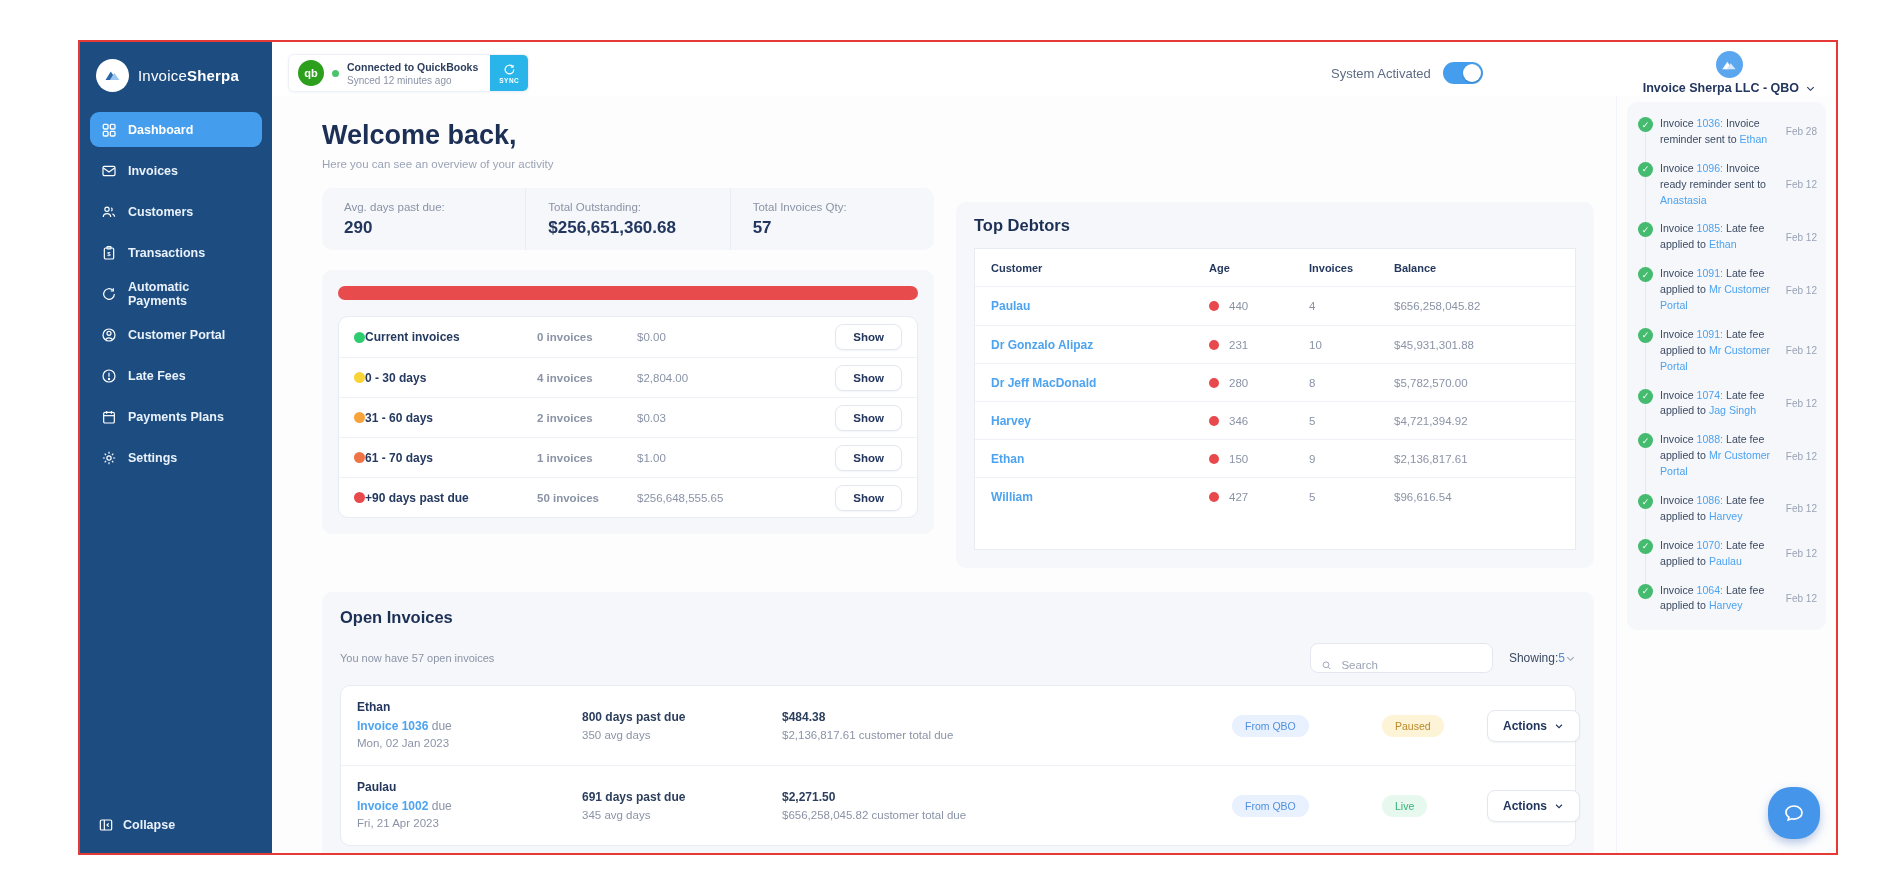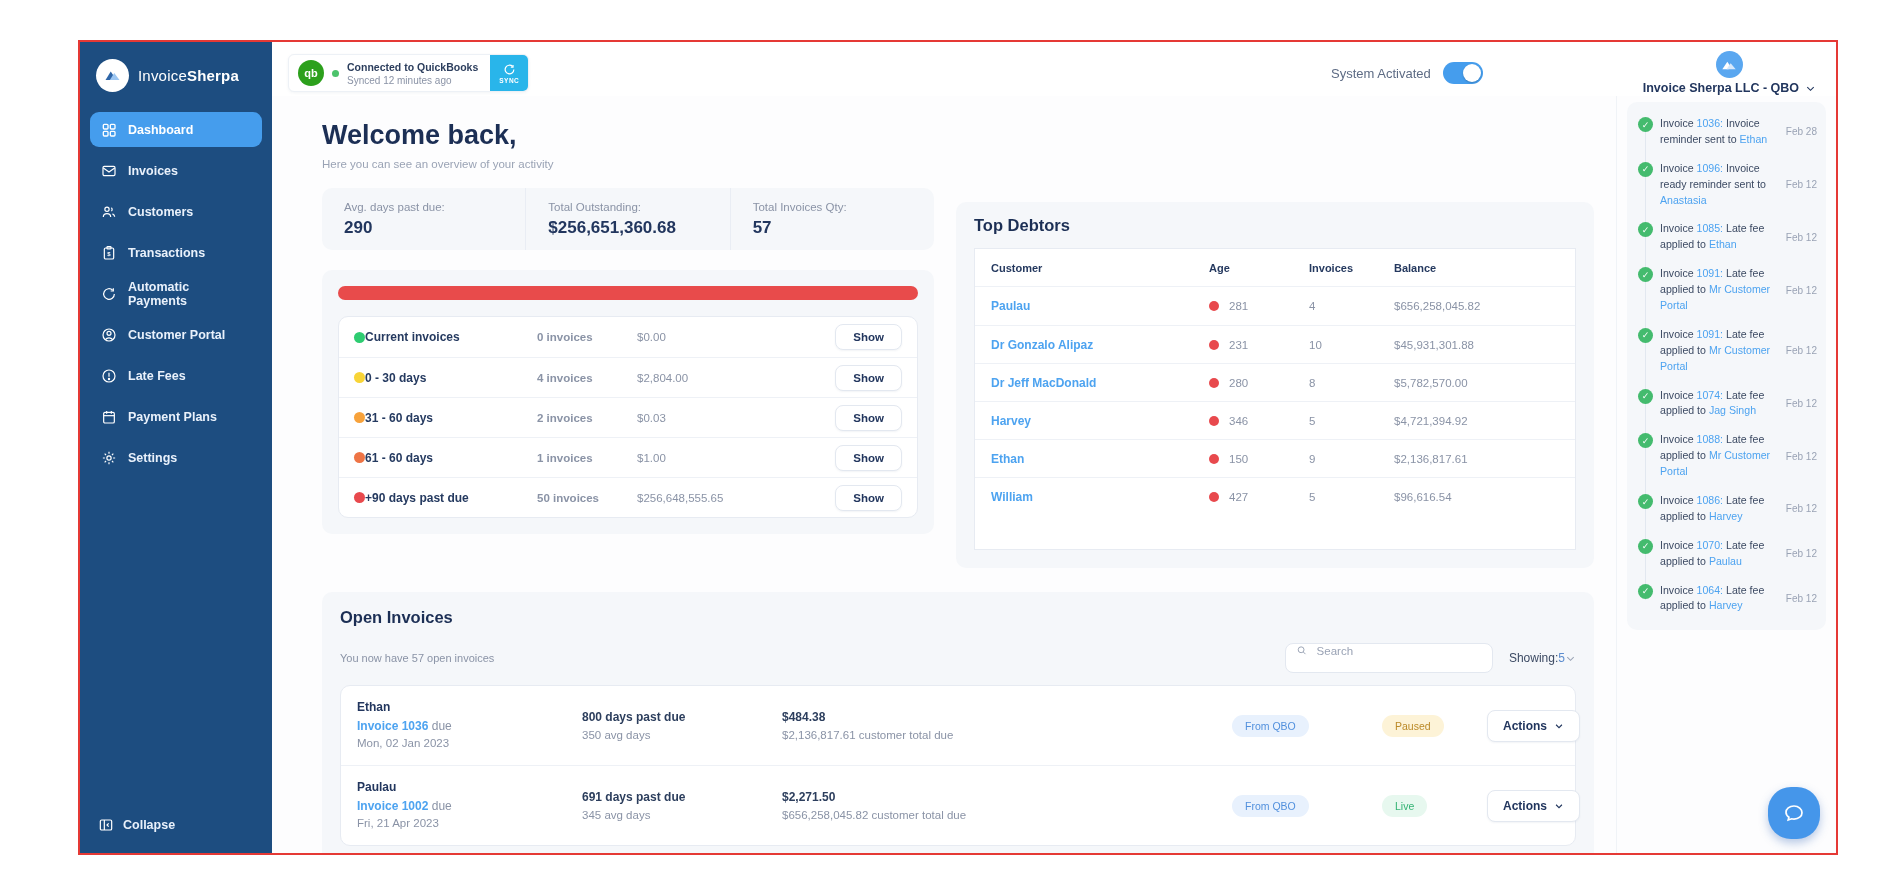--- a/index.html
+++ b/index.html
@@ -110,22 +110,22 @@
   .debtor-row + .debtor-row { border-top:1px solid #eef1f6; }
   .debtor-name { font-size:12px; font-weight:bold; color:#4da3f0; cursor:pointer; }
   .age-cell { display:flex; align-items:center; gap:10px; font-size:11.5px; color:#8a93a6; }
   .age-dot { width:10px; height:10px; border-radius:50%; background:#e8494d; }
   .muted-cell { font-size:11.5px; color:#8a93a6; }
   
   .open-card { margin-top:24px; padding:16px 18px; }
   .open-toolbar { display:flex; align-items:center; margin-top:16px; }
   .open-sub { font-size:11px; color:#8a93a6; flex:1; }
   .search-box {
-    display:flex; align-items:flex-start; gap:7px; background:#fff; border:1px solid #e3e8f0;
-    border-radius:8px; height:30px; width:208px; padding:0 10px; margin-right:16px;
+    display:flex; align-items:flex-end; gap:7px; background:#fff; border:1px solid #e3e8f0;
+    border-radius:8px; height:30px; width:183px; padding:0 10px; margin-right:16px;
   }
   .search-box input {
     border:none; outline:none; width:100%; font-size:11.5px; color:#3c4a63;
     font-family:inherit; background:transparent;
   }
   .search-box input::placeholder { color:#9aa3b5; }
   .showing { display:flex; align-items:center; font-size:12px; color:#3c4a63; }
   .showing-value { color:#5b8ccf; font-size:12px; }
   .invoice-table { background:#fff; border:1px solid #e7ebf2; border-radius:10px; margin-top:12px; }
   .invoice-row {
@@ -263,21 +263,21 @@
       </div>
       <div class="nav-item">
         <span>
             <svg class="ic" width="16" height="16" viewBox="0 0 24 24" fill="none" stroke="#fff" stroke-width="1.8">
               <rect x="4" y="5" width="16" height="16" rx="2"></rect>
               <line x1="4" y1="10" x2="20" y2="10"></line>
               <line x1="8.5" y1="3" x2="8.5" y2="7"></line>
               <line x1="15.5" y1="3" x2="15.5" y2="7"></line>
             </svg>
           </span>
-        <span>Payment Plans</span>
+        <span>Payments Plans</span>
       </div>
       <div class="nav-item">
         <span>
             <svg class="ic" width="16" height="16" viewBox="0 0 24 24" fill="none" stroke="#fff" stroke-width="1.8">
               <circle cx="12" cy="12" r="3.2"></circle>
               <path d="M12 2.8v3M12 18.2v3M2.8 12h3M18.2 12h3M5.5 5.5l2.1 2.1M16.4 16.4l2.1 2.1M18.5 5.5l-2.1 2.1M7.6 16.4l-2.1 2.1"></path>
             </svg>
           </span>
         <span>Settings</span>
       </div>
@@ -392,21 +392,21 @@
                   <div class="aging-row">
                     <span class="dot" style="background: rgb(247, 162, 59);"></span>
                     <span class="aging-label">31 - 60 days</span>
                     <span class="aging-count">2 invoices</span>
                     <span class="aging-amount">$0.03</span>
                     <button class="show-btn">Show</button>
                   </div>
 
                   <div class="aging-row">
                     <span class="dot" style="background: rgb(238, 116, 69);"></span>
-                    <span class="aging-label">61 - 60 days</span>
+                    <span class="aging-label">61 - 70 days</span>
                     <span class="aging-count">1 invoices</span>
                     <span class="aging-amount">$1.00</span>
                     <button class="show-btn">Show</button>
                   </div>
 
                   <div class="aging-row">
                     <span class="dot" style="background: rgb(232, 73, 77);"></span>
                     <span class="aging-label">+90 days past due</span>
                     <span class="aging-count">50 invoices</span>
                     <span class="aging-amount">$256,648,555.65</span>
@@ -424,21 +424,21 @@
                 <span>Customer</span>
                 <span>Age</span>
                 <span>Invoices</span>
                 <span>Balance</span>
               </div>
 
                 <div class="debtor-grid debtor-row">
                   <span class="debtor-name">Paulau</span>
                   <span class="age-cell">
                     <span class="age-dot"></span>
-                    <span>281</span>
+                    <span>440</span>
                   </span>
                   <span class="muted-cell">4</span>
                   <span class="muted-cell">$656,258,045.82</span>
                 </div>
 
                 <div class="debtor-grid debtor-row">
                   <span class="debtor-name">Dr Gonzalo Alipaz</span>
                   <span class="age-cell">
                     <span class="age-dot"></span>
                     <span>231</span>

